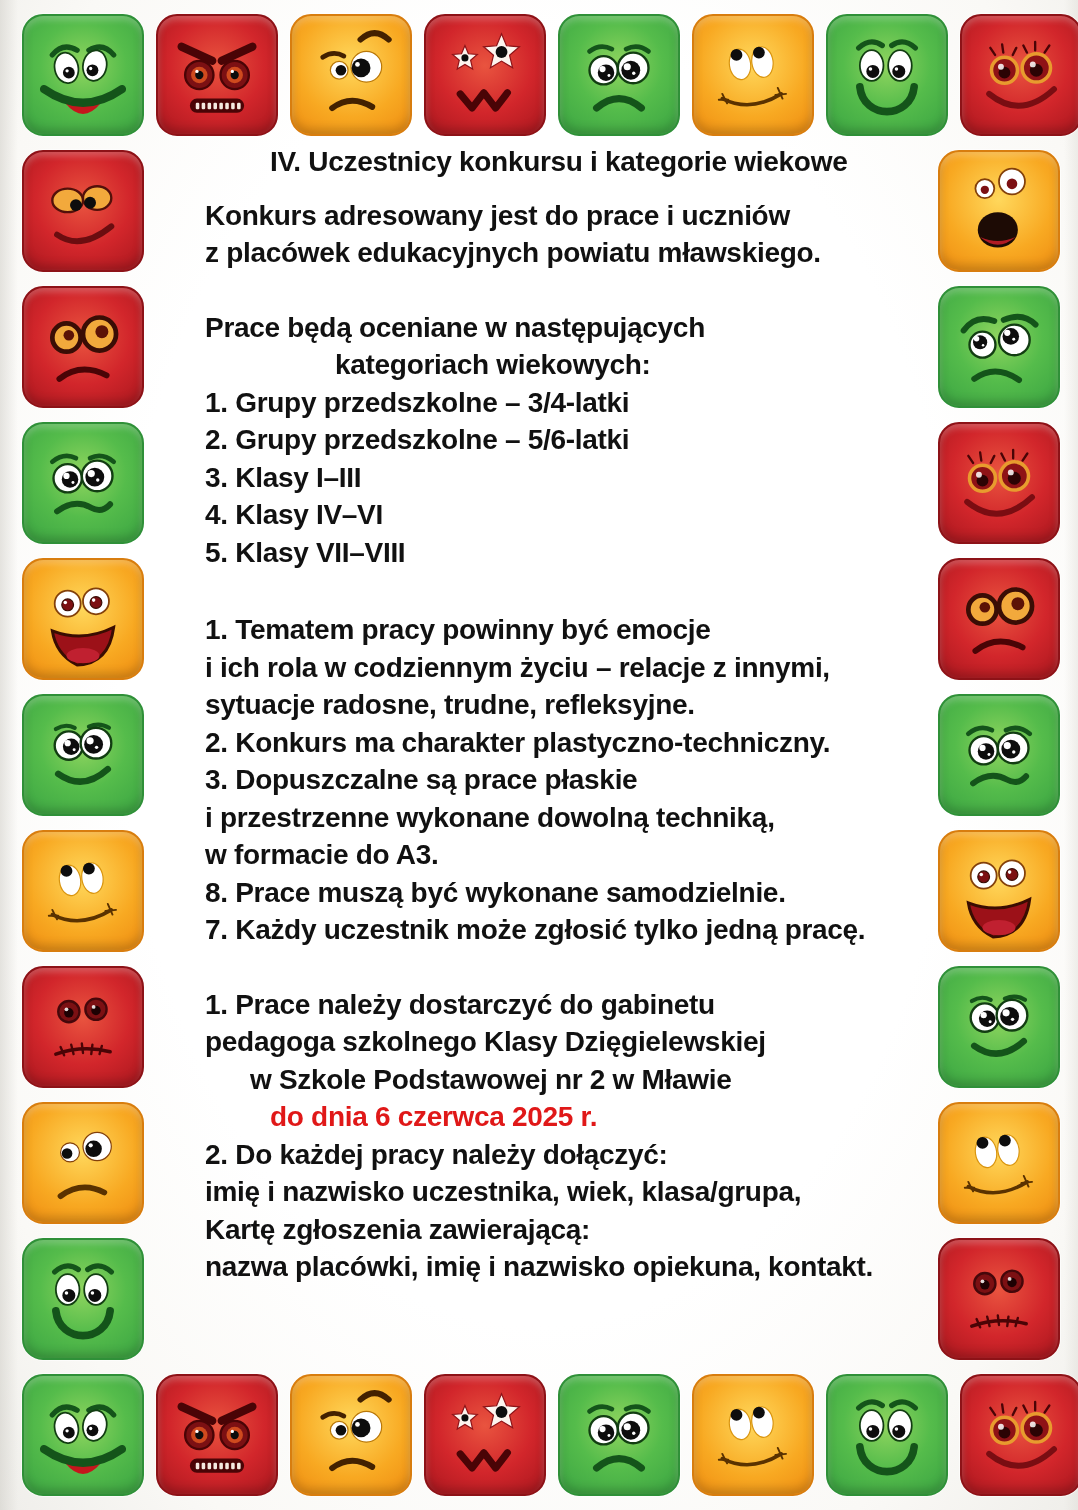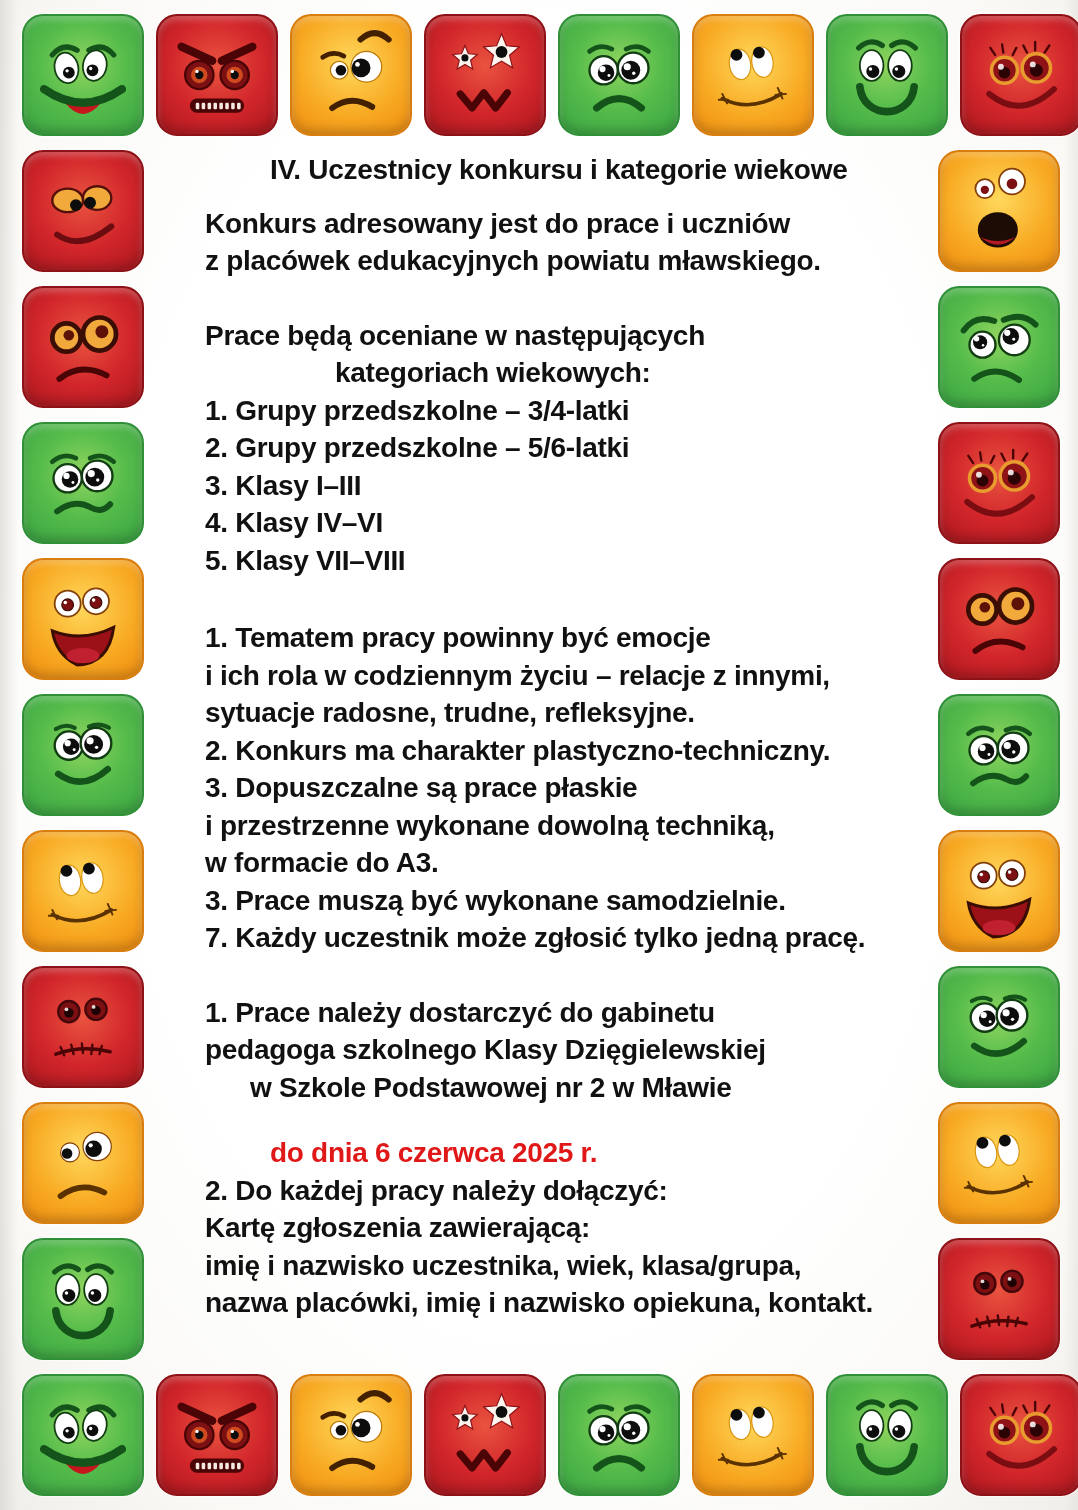--- a/index.html
+++ b/index.html
@@ -19,35 +19,35 @@
     width:118px;height:118px;
     border-radius:21px;
     box-shadow: inset 0 -5px 10px rgba(0,0,0,.18), inset 0 4px 6px rgba(255,255,255,.25), 0 0 0 1px rgba(255,255,255,.6);
   }
   .tile svg{position:absolute;inset:0;width:100%;height:100%;}
   .t-green {background: radial-gradient(circle at 50% 42%, #90d55f 0%, #55bc4b 48%, #3aa442 100%); border:2px solid #2f9038;}
   .t-red   {background: radial-gradient(circle at 50% 42%, #e9543f 0%, #d2262b 52%, #a9171e 100%); border:2px solid #8d1217;}
   .t-orange{background: radial-gradient(circle at 50% 40%, #ffd85c 0%, #f8a922 58%, #ee8c11 100%); border:2px solid #d87d0e;}
   #textblock{
     position:absolute;
-    left:205px;top:151px;width:740px;
+    left:205px;top:143px;width:740px;
   }
   .line{
     height:37.5px;
     font-weight:bold;
     font-size:28px;
     line-height:37.5px;
     color:#111111;
     letter-spacing:-0.3px;
     white-space:nowrap;
   }
   .k-heading{padding-left:65px;}
   .k-centered{padding-left:130px;}
   .k-subcentered{padding-left:45px;}
-  .k-highlight{padding-left:65px;color:var(--hl,#e01818);margin-top:28px;}
+  .k-highlight{padding-left:65px;color:var(--hl,#e01818);}
   .gap-line{height:37px;}
   .gap-small{height:16px;}
   .gap-small2{height:20px;}
 </style>
 </head>
 <body>
 
 <div id="page">
   <div id="border-tiles">
       <div class="tile t-green" style="left: 22px; top: 14px;">
@@ -501,25 +501,25 @@
       <div class="line k-body">5. Klasy VII–VIII</div>
       <div class="gap-small2"></div>
       <div class="gap-small2"></div>
       <div class="line k-body">1. Tematem pracy powinny być emocje</div>
       <div class="line k-body">i ich rola w codziennym życiu – relacje z innymi,</div>
       <div class="line k-body">sytuacje radosne, trudne, refleksyjne.</div>
       <div class="line k-body">2. Konkurs ma charakter plastyczno-techniczny.</div>
       <div class="line k-body">3. Dopuszczalne są prace płaskie</div>
       <div class="line k-body">i przestrzenne wykonane dowolną techniką,</div>
       <div class="line k-body">w formacie do A3.</div>
-      <div class="line k-body">3. Prace muszą być wykonane samodzielnie.</div>
+      <div class="line k-body">8. Prace muszą być wykonane samodzielnie.</div>
       <div class="line k-body">7. Każdy uczestnik może zgłosić tylko jedną pracę.</div>
       <div class="gap-line"></div>
       <div class="line k-body">1. Prace należy dostarczyć do gabinetu</div>
       <div class="line k-body">pedagoga szkolnego Klasy Dzięgielewskiej</div>
       <div class="line k-subcentered">w Szkole Podstawowej nr 2 w Mławie</div>
       <div class="line k-highlight">do dnia 6 czerwca 2025 r.</div>
       <div class="line k-body">2. Do każdej pracy należy dołączyć:</div>
+      <div class="line k-body">imię i nazwisko uczestnika, wiek, klasa/grupa,</div>
       <div class="line k-body">Kartę zgłoszenia zawierającą:</div>
-      <div class="line k-body">imię i nazwisko uczestnika, wiek, klasa/grupa,</div>
       <div class="line k-body">nazwa placówki, imię i nazwisko opiekuna, kontakt.</div>
     </div>
 </div>
 
 </body></html>

